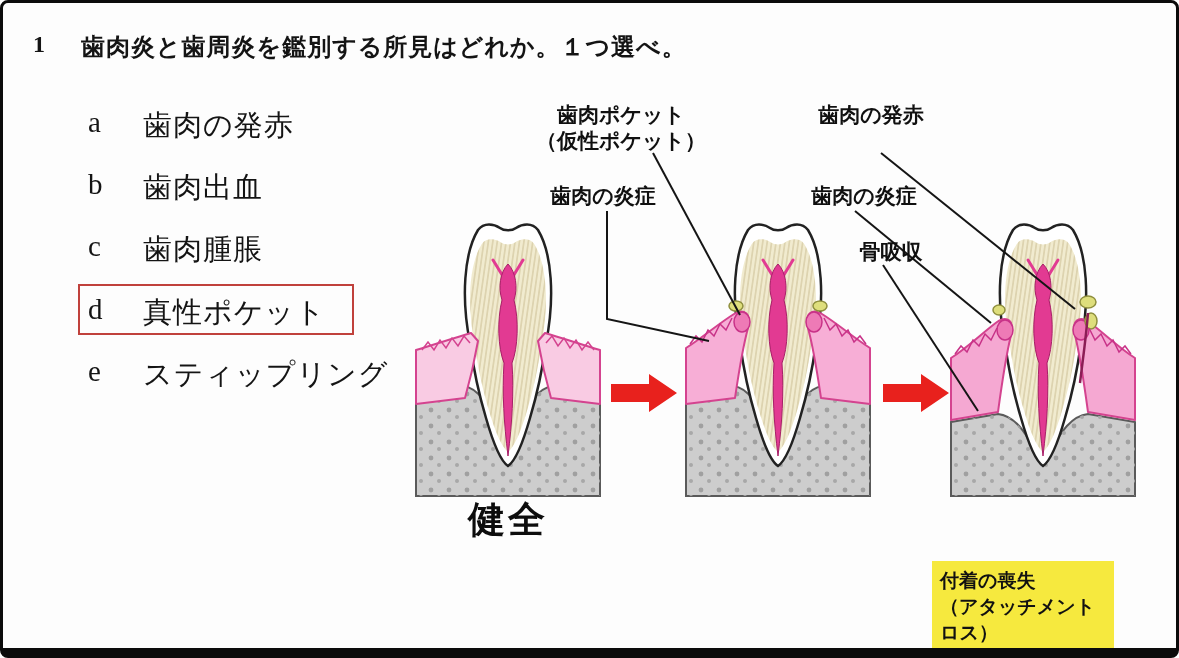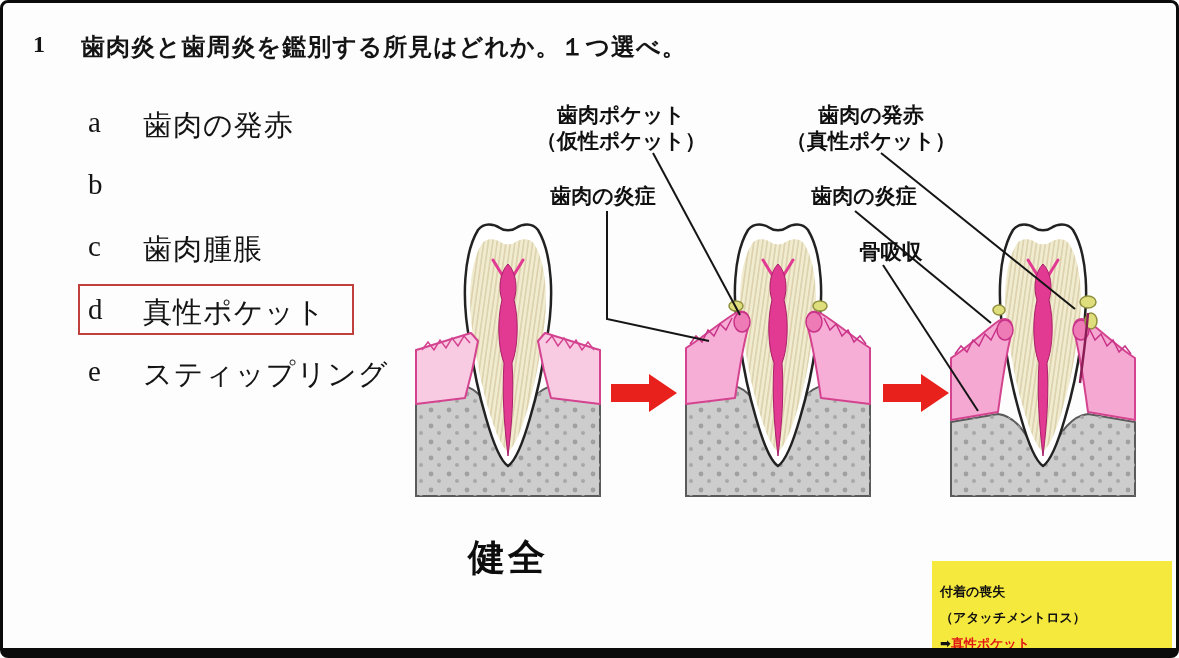--- a/index.html
+++ b/index.html
@@ -19,24 +19,24 @@
     position:absolute;transform:translateX(-50%);z-index:2;
     font-family:"Liberation Sans","DejaVu Sans",sans-serif;font-weight:700;
     font-size:21px;color:#101010;text-align:center;line-height:26px;white-space:nowrap;
   }
   .caption{
     position:absolute;transform:translateX(-50%);z-index:2;
     font-family:"Liberation Sans","DejaVu Sans",sans-serif;font-weight:800;
     font-size:37px;letter-spacing:3px;white-space:nowrap;color:#0d0d0d;
   }
   .note-box{
-    position:absolute;left:929px;top:558px;width:240px;height:90px;background:#f6e93e;
-    box-sizing:border-box;padding:18px 8px;z-index:2;
+    position:absolute;left:929px;top:558px;width:182px;height:90px;background:#f6e93e;
+    box-sizing:border-box;padding:7px 8px;z-index:2;
     font-family:"Liberation Sans","DejaVu Sans",sans-serif;font-weight:700;
-    font-size:13px;line-height:26px;color:#111111;
+    font-size:19px;line-height:26px;color:#111111;
   }
   .note-highlight{color:#e01616;}
 </style>
 </head>
 <body>
 
 <div class="slide">
 
   <div class="question">
     <span class="q-num">1</span>
@@ -44,20 +44,21 @@
   </div>
 
   <div class="answer-box"></div>
 
   <div class="option" style="top:103px">
     <span class="opt-letter">a</span>
     <span>歯肉の発赤</span>
   </div>
   <div class="option" style="top:165px">
     <span class="opt-letter">b</span>
+    <span>歯肉出血</span>
   </div>
   <div class="option" style="top:227px">
     <span class="opt-letter">c</span>
     <span>歯肉腫脹</span>
   </div>
   <div class="option" style="top:290px">
     <span class="opt-letter">d</span>
     <span>真性ポケット</span>
   </div>
   <div class="option" style="top:352px">
@@ -140,26 +141,25 @@
   </svg>
 
   <div class="dlabel" style="left:618px;top:99px">
     <div>歯肉ポケット</div>
     <div>（仮性ポケット）</div>
   </div>
   <div class="dlabel" style="left:600px;top:180px">歯肉の炎症</div>
 
   <div class="dlabel" style="left:868px;top:99px">
     <div>歯肉の発赤</div>
-    <div>（真性ポケット）</div>
   </div>
   <div class="dlabel" style="left:861px;top:180px">歯肉の炎症</div>
   <div class="dlabel" style="left:888px;top:236px">骨吸収</div>
 
-  <div class="caption" style="left:505px;top:530px">健全</div>
+  <div class="caption" style="left:505px;top:492px">健全</div>
 
   <div class="note-box">
     <div>付着の喪失</div>
     <div>（アタッチメントロス）</div>
     <div>
       <span>➡</span><span class="note-highlight">真性ポケット</span>
     </div>
   </div>
 
 </div>

